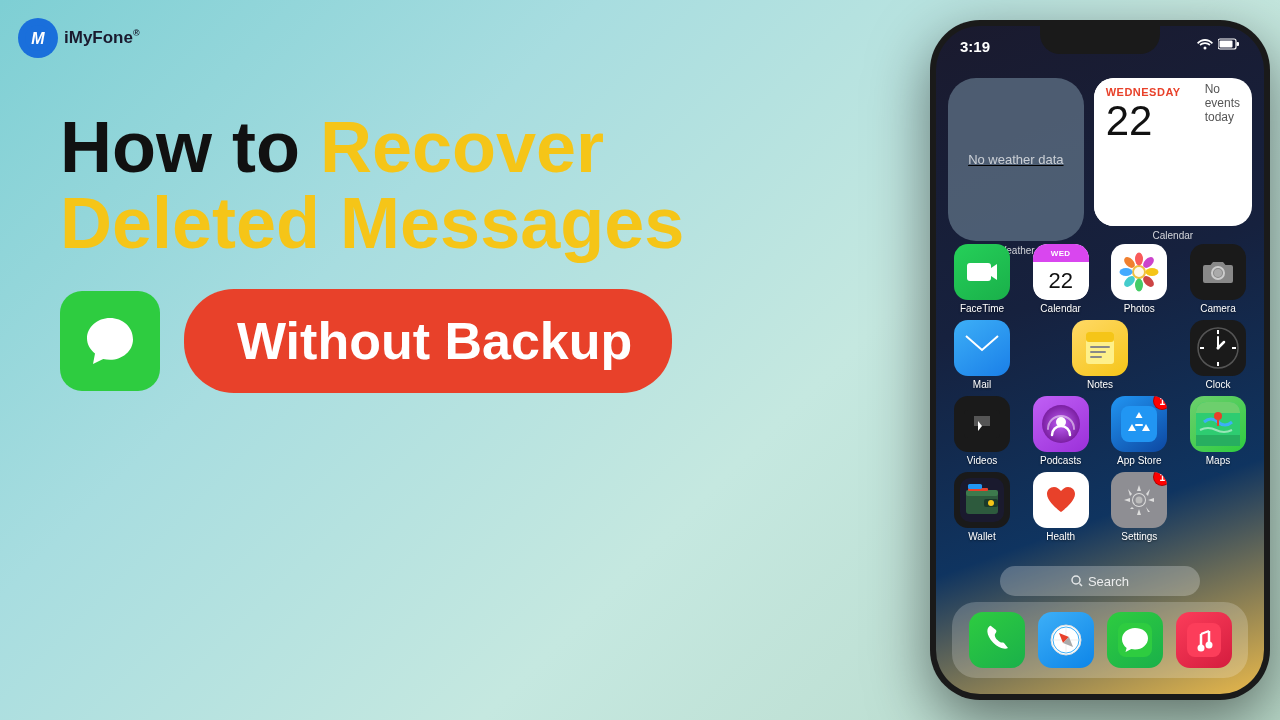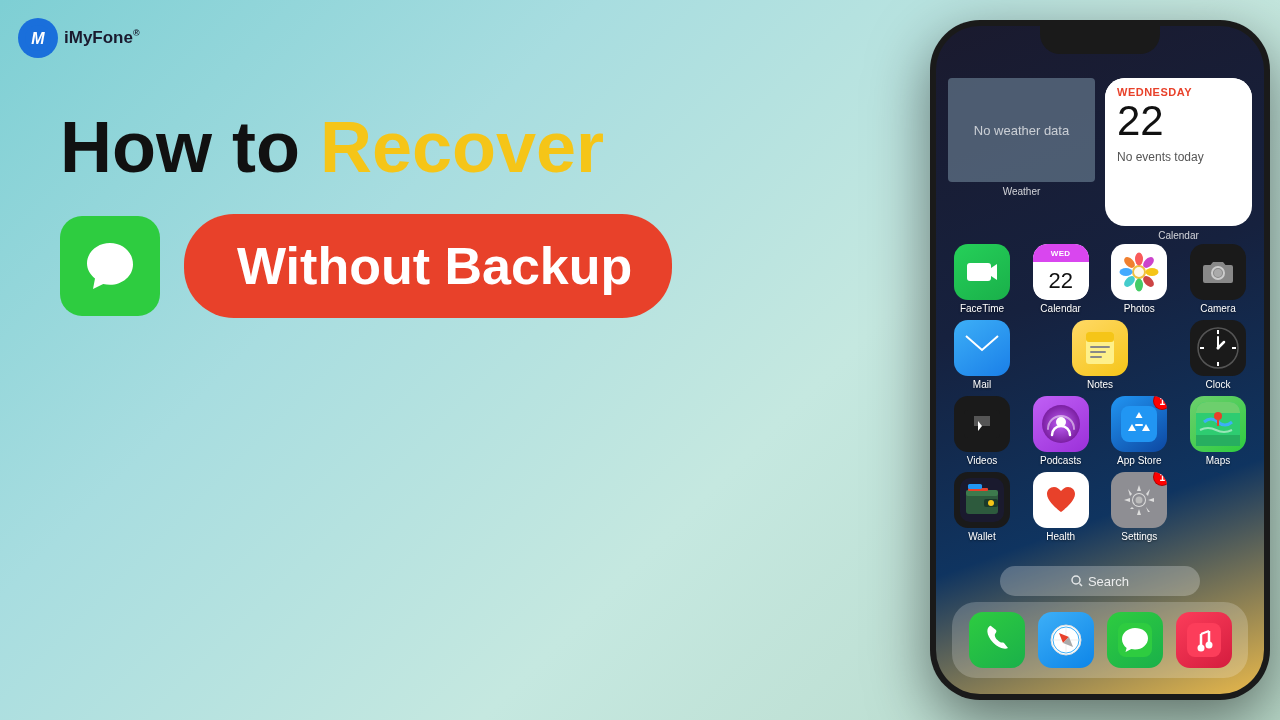--- a/index.html
+++ b/index.html
@@ -192,40 +192,41 @@
       color: rgba(255,255,255,0.7);
       text-align: center;
     }
     .widget-weather-wrap {
       position: relative;
       flex: 1;
       height: 148px;
     }
     .widget-weather-inner {
       width: 100%;
-      height: 104px;
+      height: 163px;
       background: rgba(100,120,140,0.7);
-      border-radius: 4px;
+      border-radius: 28px;
       display: flex;
       flex-direction: column;
       align-items: center;
       justify-content: center;
+      text-decoration: underline;
     }
     .widget-calendar-wrap {
       position: relative;
       flex: 1;
       height: 148px;
     }
     .widget-calendar {
       width: 100%;
       height: 148px;
       background: white;
       border-radius: 20px;
       display: flex;
-      flex-direction: column;
+      flex-direction: row;
       overflow: hidden;
     }
     .cal-header {
       background: white;
       padding: 8px 12px 2px;
     }
     .cal-day-label {
       font-size: 11px;
       font-weight: 700;
       color: #e8412a;
@@ -427,38 +428,56 @@
   <span class="logo-text">
     <span>iMyFone</span><sup>®</sup>
   </span>
 </div>
 
 <div class="left-content">
   <div class="headline-line1">
     <span class="black-text">How to</span>
     <span class="yellow-text">Recover</span>
   </div>
+  <div class="headline-line2">Deleted Messages</div>
   <div class="bottom-row">
     <div class="messages-icon">
       <svg viewBox="0 0 62 62" fill="none">
         <path d="M31 8C18.3 8 8 17.1 8 28.3c0 6.1 3.1 11.5 8 15.2L14 54l10.2-5.1c2.2.5 4.5.8 6.8.8 12.7 0 23-9.1 23-20.3C54 17.1 43.7 8 31 8z" fill="white"></path>
       </svg>
     </div>
     <div class="backup-button">
       <span class="backup-button-text">Without Backup</span>
     </div>
   </div>
 </div>
 
 <div class="phone-container">
   <div class="phone-frame">
     <div class="phone-screen">
 
       <div class="notch"></div>
 
+      <div class="status-bar">
+        <span class="status-time">3:19</span>
+        <div class="status-icons">
+
+          <svg width="16" height="12" viewBox="0 0 16 12" fill="white">
+            <path d="M8 3C5.3 3 2.9 4.1 1.2 6L0 4.7C2.1 2.5 5 1 8 1s5.9 1.5 8 3.7L14.8 6C13.1 4.1 10.7 3 8 3z"></path>
+            <path d="M8 6c-1.7 0-3.2.7-4.3 1.8L2.5 6.5C3.9 5.1 5.9 4.2 8 4.2s4.1.9 5.5 2.3L12.3 7.8C11.2 6.7 9.7 6 8 6z"></path>
+            <circle cx="8" cy="10" r="1.5"></circle>
+          </svg>
+
+          <svg width="22" height="12" viewBox="0 0 22 12" fill="white">
+            <rect x="0" y="1" width="18" height="10" rx="2" stroke="white" stroke-width="1.2" fill="none"></rect>
+            <rect x="1.5" y="2.5" width="13" height="7" rx="1" fill="white"></rect>
+            <rect x="18.5" y="4" width="2.5" height="4" rx="1" fill="white"></rect>
+          </svg>
+        </div>
+      </div>
 
       <div class="widgets-row">
 
         <div class="widget-weather-wrap">
           <div class="widget-weather-inner">
             <span class="widget-weather-text">No weather data</span>
           </div>
           <div class="widget-label">Weather</div>
         </div>
 

